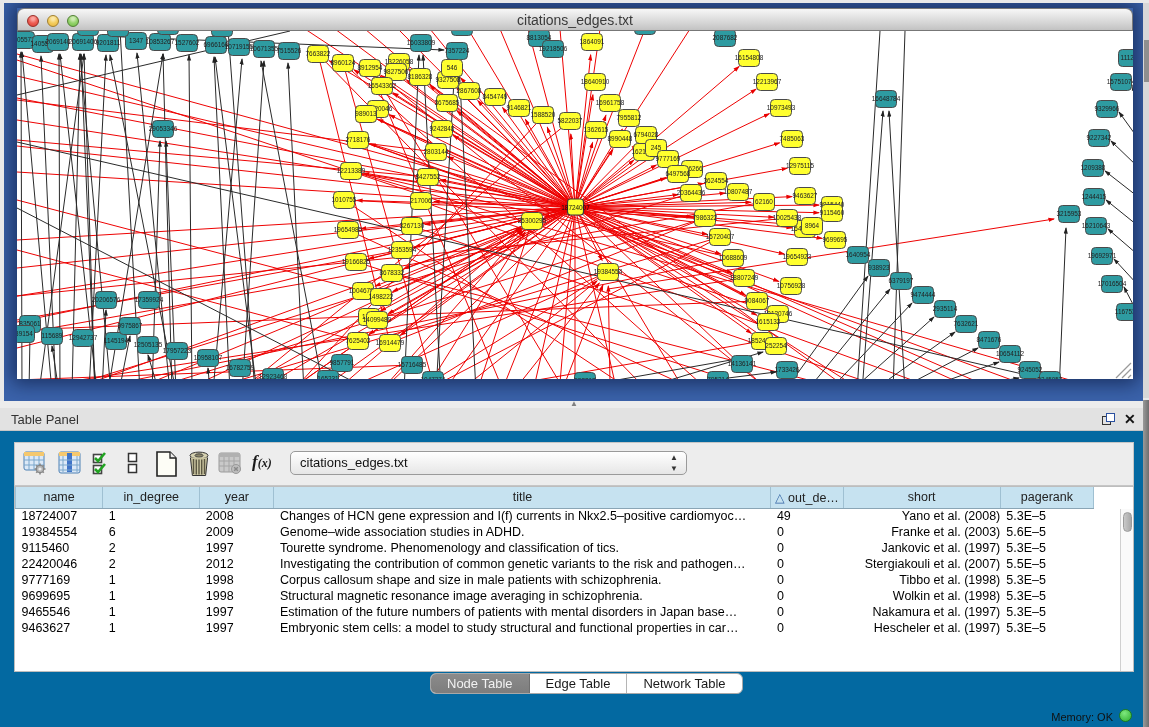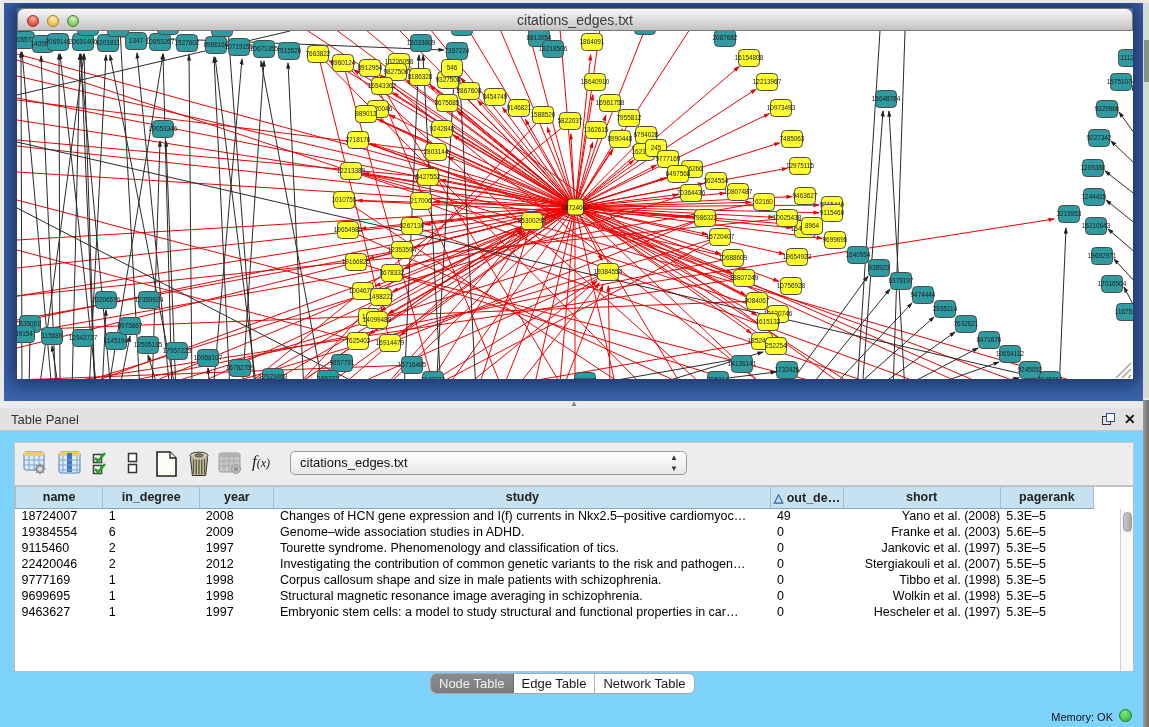--- a/index.html
+++ b/index.html
@@ -10,39 +10,39 @@
 #tl1{left:9px;background:radial-gradient(circle at 50% 28%,#fba39e 15%,#ee5f55 50%,#dc3b30);border:1px solid #992e28}
 #tl2{left:29px;background:radial-gradient(circle at 50% 28%,#fbe7a6 15%,#f3cd5e 50%,#e8b33a);border:1px solid #a1802f}
 #tl3{left:49px;background:radial-gradient(circle at 50% 28%,#cdeab2 15%,#94d36c 50%,#6fbd45);border:1px solid #527f35}
 #wtitle{position:absolute;left:0;top:3px;width:100%;text-align:center;font-size:14px;color:#3a3a3a}
 
 #rstrip{position:absolute;left:1143px;top:0;width:6px;height:398px;background:#d8d8d8}
 #rthumb{position:absolute;left:1144px;top:40px;width:5px;height:42px;background:#8f8f8f}
 #topstrip{position:absolute;left:0;top:0;width:1149px;height:3px;background:#e9e9e9}
 #sep{position:absolute;left:0;top:401px;width:1149px;height:7px;background:#ececec}
 #sep .dimple{position:absolute;left:570px;top:0px;width:9px;height:5px;color:#808080;font-size:8px;line-height:6px}
-#tp{position:absolute;left:0;top:408px;width:1149px;height:319px;background:#7dd3fc}
+#tp{position:absolute;left:0;top:408px;width:1149px;height:319px;background:#0369a1}
 #tphead{position:absolute;left:0;top:0;width:1149px;height:23px;background:#e2e2e2;border-bottom:1px solid #c6c6c6}
 #tphead .t{position:absolute;left:11px;top:4px;font-size:13px;color:#333}
 #icoFloat{position:absolute;left:1102px;top:5px;width:13px;height:13px}
 #icoX{position:absolute;left:1124px;top:3px;font-size:14px;font-weight:bold;color:#111}
 #toolrow{position:absolute;left:14px;top:34px;width:1120px;height:44px;background:#ededed;border:1px solid #c6c6c6}
 .ico{position:absolute;top:8px}
 #dd{position:absolute;left:275px;top:8px;width:397px;height:24px;background:linear-gradient(#fff,#e6e6e6);border:1px solid #9a9a9a;border-radius:5px;font-size:13px;color:#111;line-height:22px;padding-left:9px}
 #dd .arr{position:absolute;right:8px;top:0;font-size:8px;color:#333;line-height:11px;text-align:center}
 #tablebox{position:absolute;left:14px;top:78px;width:1120px;height:186px;background:#fff;border:1px solid #bdbdbd;overflow:hidden}
 table{border-collapse:collapse;table-layout:fixed;width:1079px;font-size:12.5px}
-th{background:#c6e2f0;border:1px solid #9fc0d2;border-top:none;border-bottom:1px solid #8aa5b5;font-weight:bold;font-size:12.5px;height:21px;color:#222;overflow:hidden;white-space:nowrap}
+th{background:#c6e2f0;border:1px solid #9fc0d2;border-top:none;border-bottom:1px solid #8aa5b5;font-weight:normal;font-size:12.5px;height:21px;color:#222;overflow:hidden;white-space:nowrap}
 td{height:16px;padding:0 0 0 6px;overflow:hidden;white-space:nowrap;color:#000}
 .c1{width:87px}.c2{width:97px}.c3{width:74px}.c4{width:496px}.c5{width:72px}.c6{width:157px}.c7{width:93px}
 td.c6{text-align:right;padding:0}
 #sbar{position:absolute;left:1105px;top:22px;width:13px;height:163px;border-left:1px solid #d0d0d0;background:#fafafa}
 #sthumb{position:absolute;left:2px;top:3px;width:9px;height:20px;border-radius:5px;background:linear-gradient(90deg,#c9c9c9,#a8a8a8);border:1px solid #9b9b9b}
 #tabs{position:absolute;left:430px;top:265px;height:21px;display:flex;border:1px solid #a8a8a8;border-radius:6px;overflow:hidden;background:#fff}
-.tab{font-size:13px;line-height:19px;padding:0 8px;color:#1a1a1a;border-right:1px solid #b5b5b5}
+.tab{font-size:13px;line-height:19px;padding:0 16px;color:#1a1a1a;border-right:1px solid #b5b5b5}
 .tab.sel{background:linear-gradient(#8b8b8b,#7d7d7d);color:#f2f2f2;border-right:1px solid #6f6f6f}
 .tab:last-child{border-right:none}
 #mem{position:absolute;right:36px;top:303px;font-size:11px;color:#111}
 #memdot{position:absolute;right:17px;top:301px;width:13px;height:13px;border-radius:50%;background:radial-gradient(circle at 40% 30%,#7ee87e,#2eae2e);border:1px solid #1d7d1d}
 #redge{position:absolute;right:0px;top:400px;width:6px;height:327px;background:linear-gradient(90deg,#9a9a9a,#6e6e6e)}
 svg text{font-family:"Liberation Sans",sans-serif}
 </style></head>
 <body>
 <div id="app">
 <div id="frame">
@@ -649,31 +649,31 @@
           <path d="M3.4 6.5l2 18h13.2l2-18" fill="#c9c4a0" stroke="#333"></path>
           <path d="M6.5 8v15M9.3 8.4v15M12 8.6v15M14.7 8.4v15M17.5 8v15" stroke="#5c5844" stroke-width="1.4"></path>
         </svg>
   <svg class="ico" style="left:203px" width="24" height="25" viewBox="0 0 24 25">
           <rect x="1" y="2" width="21" height="19" rx="2" fill="#c9c9c9" stroke="#9b9b9b"></rect>
           <rect x="1" y="2" width="21" height="4" fill="#b1b1b1"></rect>
           <path d="M1 10h21M1 15h21M6 6v15M11 6v15M16 6v15" stroke="#a5a5a5" fill="none"></path>
           <circle cx="18" cy="18" r="4.5" fill="#bdbdbd" stroke="#999"></circle>
           <path d="M16.2 16.2l3.6 3.6M19.8 16.2l-3.6 3.6" stroke="#888" stroke-width="1.4"></path>
         </svg>
-  <div class="ico" style="left:237px;top:9px;font-size:17px;font-style:italic;font-weight:normal;color:#1a1a1a;font-family:'Liberation Serif',serif">f<span style="font-size:12px">(x)</span></div>
+  <div class="ico" style="left:237px;top:9px;font-size:17px;font-style:italic;font-weight:bold;color:#1a1a1a;font-family:'Liberation Serif',serif">f<span style="font-size:12px">(x)</span></div>
   <div id="dd">citations_edges.txt<div class="arr">▲<br>▼</div></div>
  </div>
  <div id="tablebox">
   <table>
    <tbody>
             <tr>
               <th class="c1">name</th>
               <th class="c2">in_degree</th>
               <th class="c3">year</th>
-              <th class="c4">study</th>
+              <th class="c4">title</th>
               <th class="c5"><span style="color:#3465a4">△</span> out_de…</th>
               <th class="c6">short</th>
               <th class="c7">pagerank</th>
             </tr>
 <tr>
               <td class="c1">18724007</td>
               <td class="c2">1</td>
               <td class="c3">2008</td>
               <td class="c4">Changes of HCN gene expression and I(f) currents in Nkx2.5–positive cardiomyoc…</td>
               <td class="c5">49</td>
@@ -716,20 +716,29 @@
               <td class="c6">Tibbo et al. (1998)</td>
               <td class="c7">5.3E–5</td>
             </tr>
 <tr>
               <td class="c1">9699695</td>
               <td class="c2">1</td>
               <td class="c3">1998</td>
               <td class="c4">Structural magnetic resonance image averaging in schizophrenia.</td>
               <td class="c5">0</td>
               <td class="c6">Wolkin et al. (1998)</td>
+              <td class="c7">5.3E–5</td>
+            </tr>
+<tr>
+              <td class="c1">9465546</td>
+              <td class="c2">1</td>
+              <td class="c3">1997</td>
+              <td class="c4">Estimation of the future numbers of patients with mental disorders in Japan base…</td>
+              <td class="c5">0</td>
+              <td class="c6">Nakamura et al. (1997)</td>
               <td class="c7">5.3E–5</td>
             </tr>
 <tr>
               <td class="c1">9463627</td>
               <td class="c2">1</td>
               <td class="c3">1997</td>
               <td class="c4">Embryonic stem cells: a model to study structural and functional properties in car…</td>
               <td class="c5">0</td>
               <td class="c6">Hescheler et al. (1997)</td>
               <td class="c7">5.3E–5</td>

